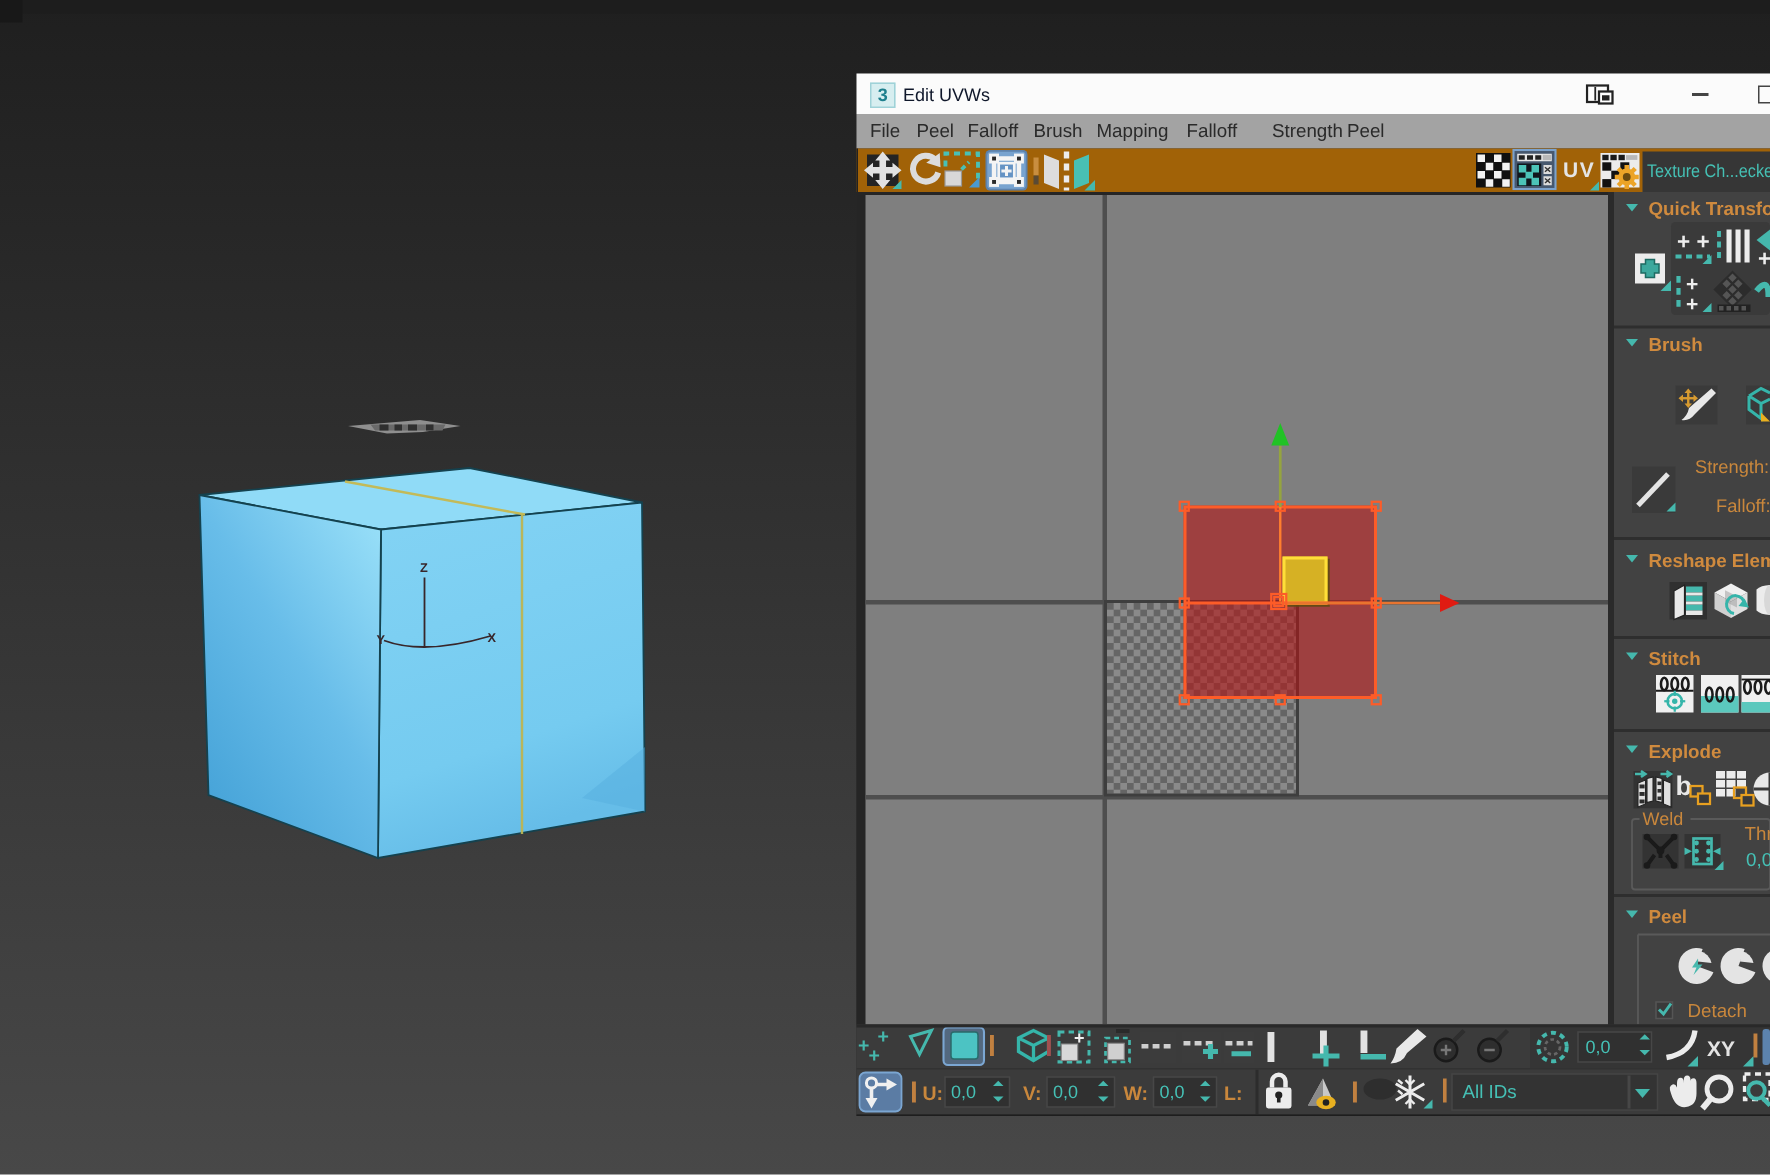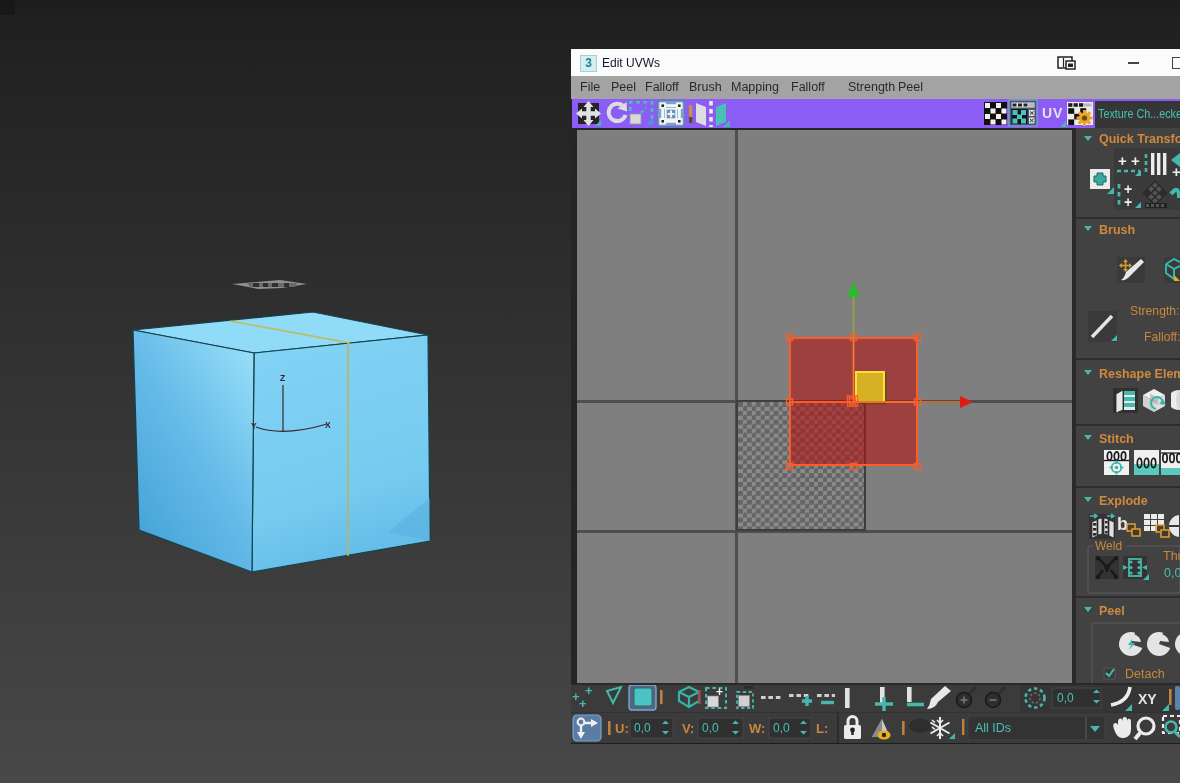--- a/index.html
+++ b/index.html
@@ -11,21 +11,21 @@
   #topstrip{left:0;top:0;width:1180px;height:9px;background:#1d1d1d;}
   #topcorner{left:0;top:0;width:15px;height:15px;background:#181818;}
   
   #win{left:571px;top:49px;width:609px;height:695px;background:#2a2a2a;}
   #titlebar{left:0;top:0;width:609px;height:27px;background:#fbfbfb;}
   #logo3{left:9px;top:6px;width:15px;height:15px;background:#d7eef0;border:1px solid #9fd2d8;
          color:#1d7f8d;font-weight:bold;font-size:12px;line-height:14px;text-align:center;}
   #wtitle{left:31px;top:7px;color:#0f172a;font-size:12px;}
   #menubar{left:0;top:27px;width:609px;height:23px;background:#a3a3a3;color:#2a2a2a;font-size:12.5px;}
   .mi{position:absolute;top:4px;}
-  #toolbar{left:0;top:50px;width:609px;height:29px;background:#8b5cf6;border-left:1px solid #222;}
+  #toolbar{left:0;top:50px;width:609px;height:29px;background:#a16207;border-left:1px solid #222;}
   
   #mainrow{left:0;top:79px;width:609px;height:555px;background:#252525;}
   #canvas{left:6px;top:2px;width:495px;height:553px;background:#7f7f7f;overflow:hidden;}
   #rsep{left:501px;top:0px;width:4px;height:555px;background:#2a2a2a;}
   #panel{left:505px;top:0px;width:104px;height:555px;background:#424242;overflow:hidden;}
   
   .gridv{background:#4e4e4e;}
   .gridh{background:#4e4e4e;}
   #checker{left:159px;top:270px;width:130px;height:131px;box-sizing:border-box;border:2px solid #3e3e3e;
     background:conic-gradient(#8a8a8a 25%,#656565 0 50%,#8a8a8a 0 75%,#656565 0);

